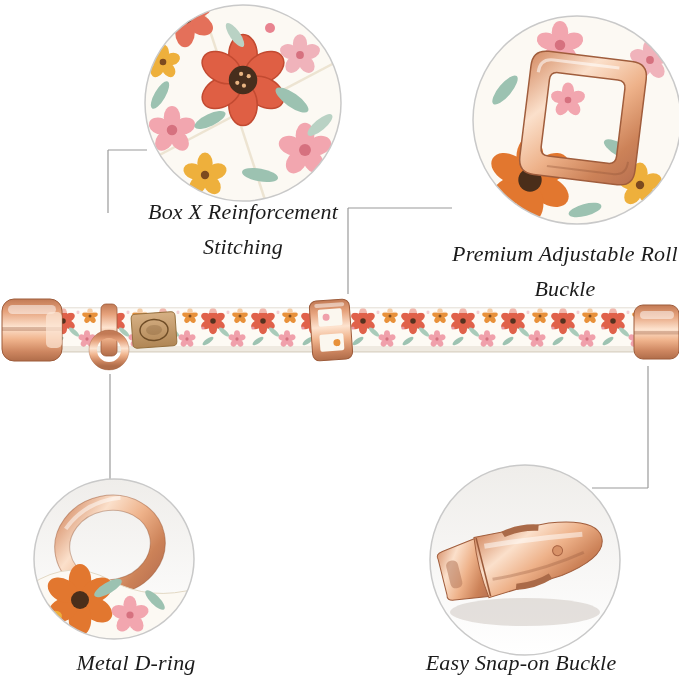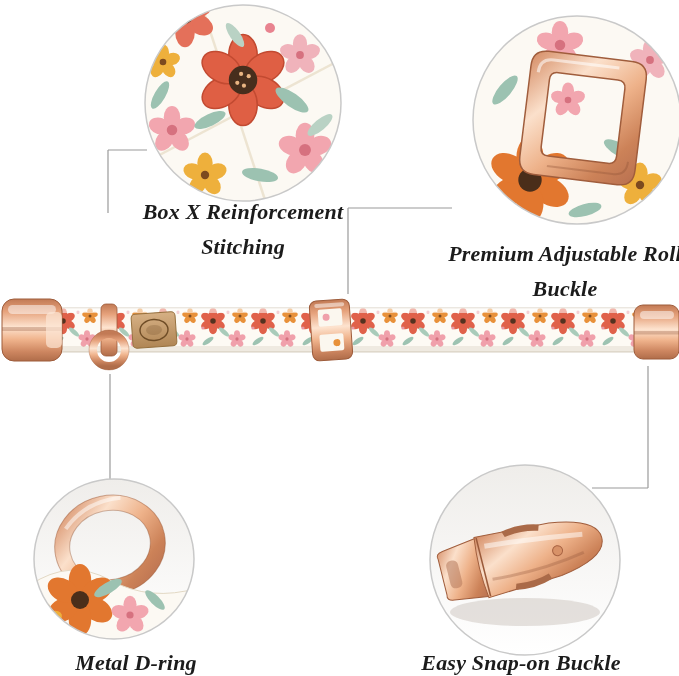--- a/index.html
+++ b/index.html
@@ -1,18 +1,18 @@
 <!DOCTYPE html>
 <html><head>
 <meta charset="utf-8">
 <style>
   * { margin:0; padding:0; box-sizing:border-box; }
   html,body { width:679px; height:676px; background:#ffffff; }
   body { font-family:"Liberation Serif", serif; }
-  .canvas { position:relative; width:679px; height:676px; background:#fff; overflow:hidden;font-weight:bold; }
+  .canvas { position:relative; width:679px; height:676px; background:#fff; overflow:hidden; }
   .gfx { position:absolute; left:0; top:0; z-index:1; }
   .label { position:absolute; z-index:3; font-style:italic; font-size:22px; line-height:35px;
            color:#1b1b1b; text-align:center; letter-spacing:0.2px; }
   .l1 { left:118px; top:194px; width:250px; }
   .l2 { left:447px; top:236px; width:236px; }
   .l3 { left:36px;  top:645px; width:200px; }
   .l4 { left:400px; top:645px; width:242px; }
 </style>
 </head>
 <body>

